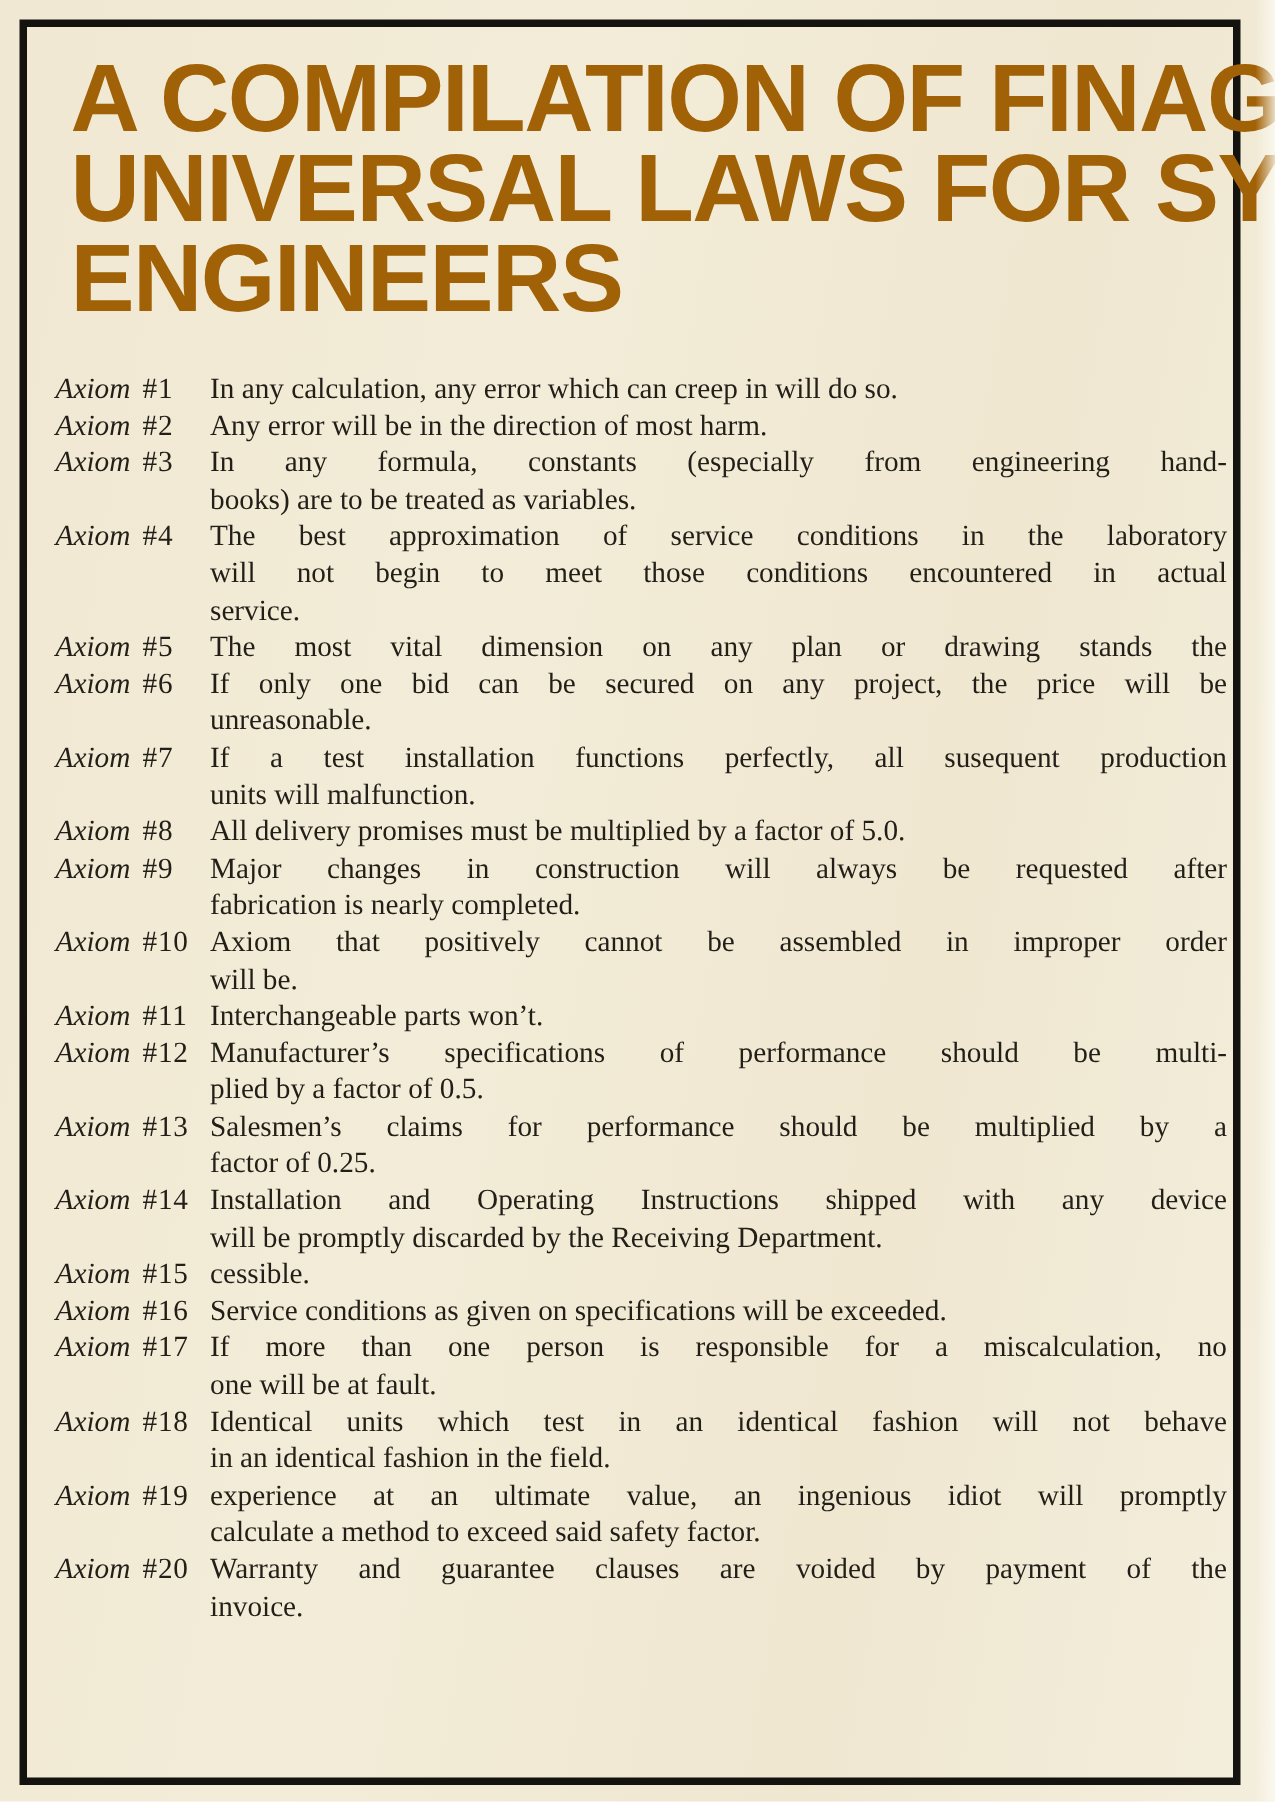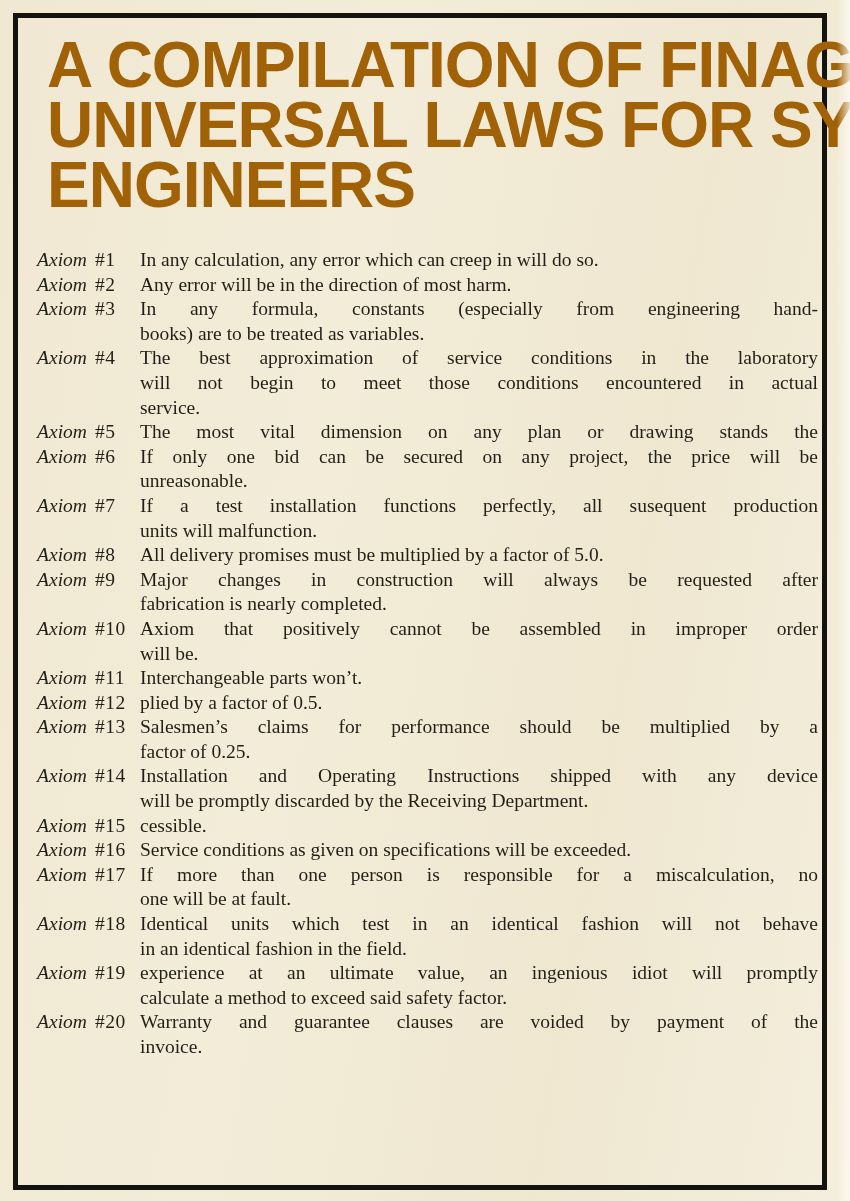--- a/index.html
+++ b/index.html
@@ -170,20 +170,21 @@
         <span class="ax-label">Axiom</span>
         <span class="ax-num">#11</span>
         <div class="ax-text">
           <div class="ax-line last">Interchangeable parts won’t.</div>
         </div>
       </div>
       <div class="ax-row">
         <span class="ax-label">Axiom</span>
         <span class="ax-num">#12</span>
         <div class="ax-text">
+          <div class="ax-line">Manufacturer’s specifications of performance should be multi-</div>
           <div class="ax-line last">plied by a factor of 0.5.</div>
         </div>
       </div>
       <div class="ax-row">
         <span class="ax-label">Axiom</span>
         <span class="ax-num">#13</span>
         <div class="ax-text">
           <div class="ax-line">Salesmen’s claims for performance should be multiplied by a</div>
           <div class="ax-line last">factor of 0.25.</div>
         </div>

